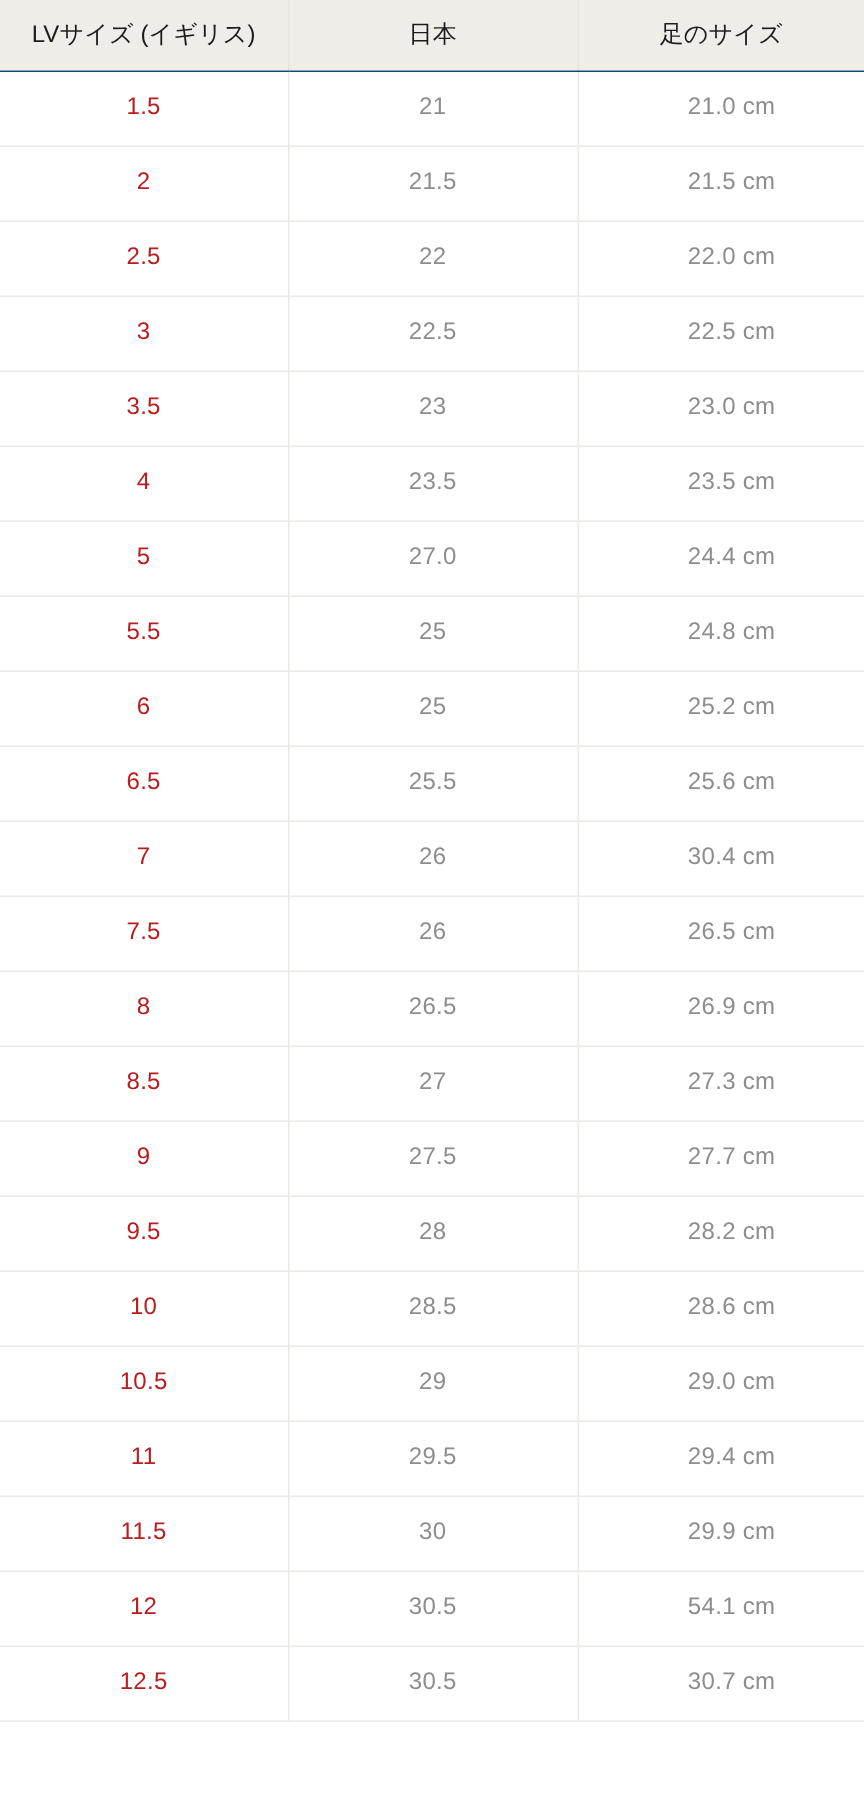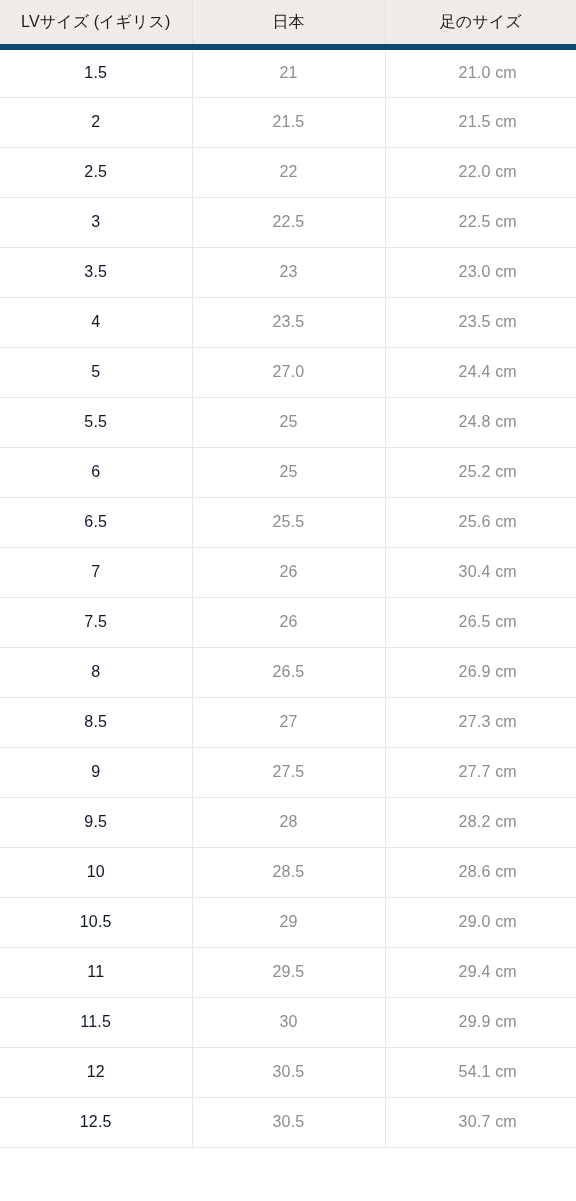--- a/index.html
+++ b/index.html
@@ -29,21 +29,21 @@
   .size-table thead th {
     height: 47px;
     background: #f0ede8;
     color: #1c1c1c;
     font-size: 16px;
     font-weight: 400;
     text-align: center;
     vertical-align: middle;
     padding: 0 4px;
     border-right: 1px solid #e6e3df;
-    border-bottom: 6px solid #0c4a6e;
+    border-bottom: 1px solid #0c4a6e;
     box-sizing: border-box;
     white-space: nowrap;
     letter-spacing: 0.1px;
   }
   .size-table thead th:last-child { border-right: none; margin-top: 36px; }
 
   .size-table tbody td {
     height: 50px;
     font-size: 16px;
     font-weight: 400;
@@ -52,21 +52,21 @@
     padding: 0 4px;
     border-right: 1px solid #ebe9e6;
     border-bottom: 1px solid #ebe9e6;
     box-sizing: border-box;
     background: #ffffff;
     white-space: nowrap;
     letter-spacing: 0.2px;
   }
   .size-table tbody td:last-child { border-right: none; }
 
-  .size-table tbody td.cell-uk { color: #0f172a; }
+  .size-table tbody td.cell-uk { color: #b91c1c; }
   .size-table tbody td.cell-jp { color: #8d8d8d; }
   .size-table tbody td.cell-cm { color: #8d8d8d; padding-left: 18px; }
 </style>
 </head>
 <body>
 
 <table class="size-table">
   <colgroup>
     <col class="col-uk">
     <col class="col-jp">

